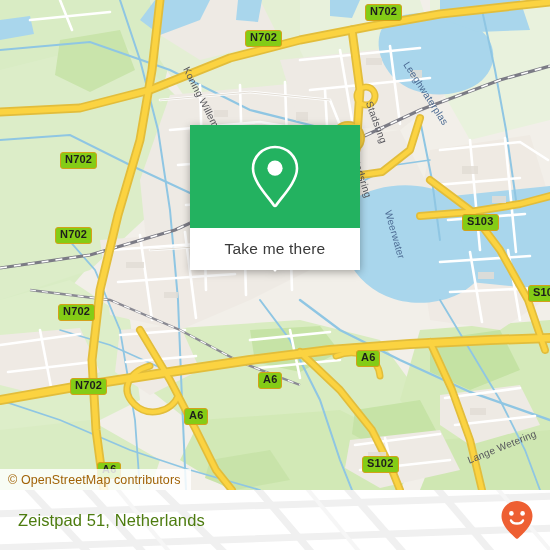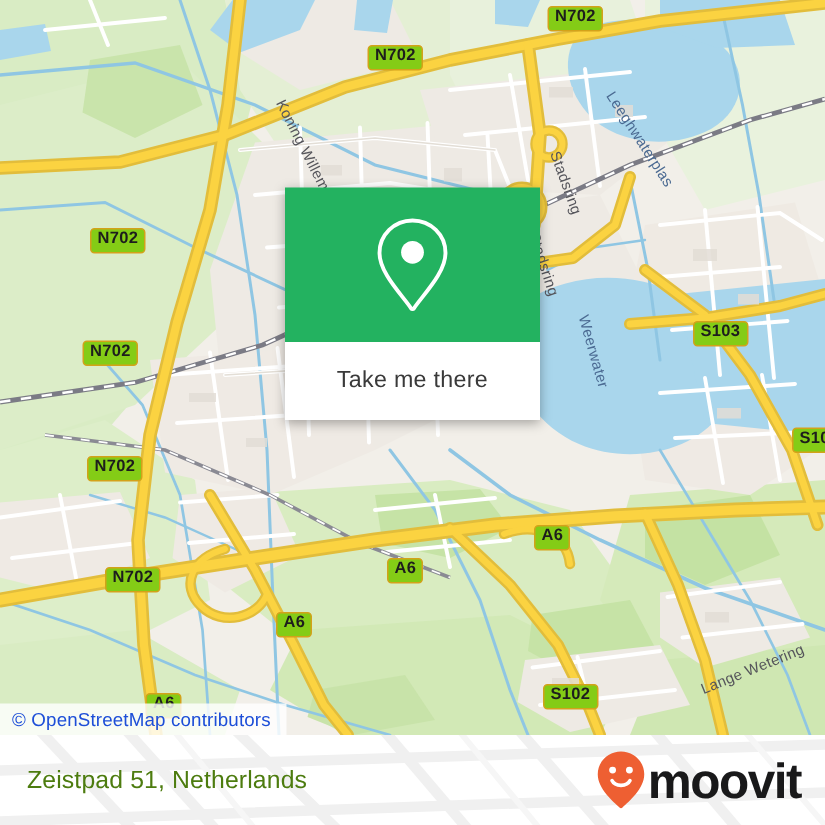--- a/index.html
+++ b/index.html
@@ -27,42 +27,42 @@
 
   
   #attribution {
     position: absolute;
     left: 0; top: 469px;
     height: 22px;
     padding: 0 10px 0 8px;
     display: flex; align-items: center;
     background: rgba(255,255,255,0.82);
     font-size: 12.5px;
-    color: #1d4ed8;
+    color: #a16207;
     letter-spacing: 0.1px;
     z-index: 40;
   }
 
   
   #popup {
     position: absolute;
     left: 190px; top: 125px;
     width: 170px;
     z-index: 30;
     filter: drop-shadow(0 2px 4px rgba(0,0,0,0.33));
   }
   #popup-head {
     height: 103px;
     background: #23b260;
     display: flex;
     align-items: center;
     justify-content: center;
   }
   #popup-foot {
-    height: 52px;
+    height: 42px;
     background: #ffffff;
     display: flex;
     align-items: center;
     justify-content: center;
     font-size: 15.5px;
     color: #3a3a3a;
     letter-spacing: 0.2px;
   }
   #popup-tail {
     position: absolute;
@@ -407,17 +407,16 @@
     <div id="footer-addr">
       <span>Zeistpad 51, Netherlands</span>
     </div>
     <div id="footer-logo">
       <svg width="34" height="40" viewBox="0 0 34 40">
         <path d="M17 1 C8.4 1 1.5 7.8 1.5 16.2 C1.5 26 12 34.5 16 38.4 C16.6 39 17.4 39 18 38.4 C22 34.5 32.5 26 32.5 16.2 C32.5 7.8 25.6 1 17 1 Z" fill="#ee5f32"></path>
         <circle cx="11.4" cy="13.4" r="2.3" fill="#ffffff"></circle>
         <circle cx="22.6" cy="13.4" r="2.3" fill="#ffffff"></circle>
         <path d="M11 20.4 C13 24.6 21 24.6 23 20.4" stroke="#ffffff" stroke-width="2.4" fill="none" stroke-linecap="round"></path>
       </svg>
-      <span class="mv-text">moovit</span>
     </div>
   </div>
 
 </div>
 
 </body></html>

